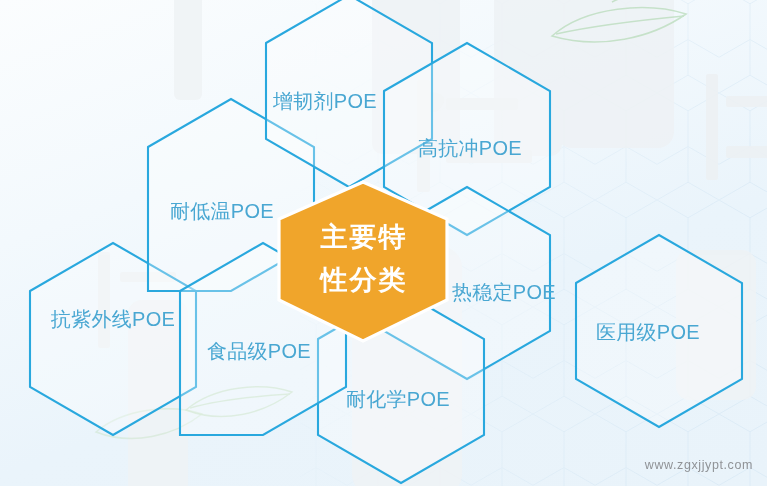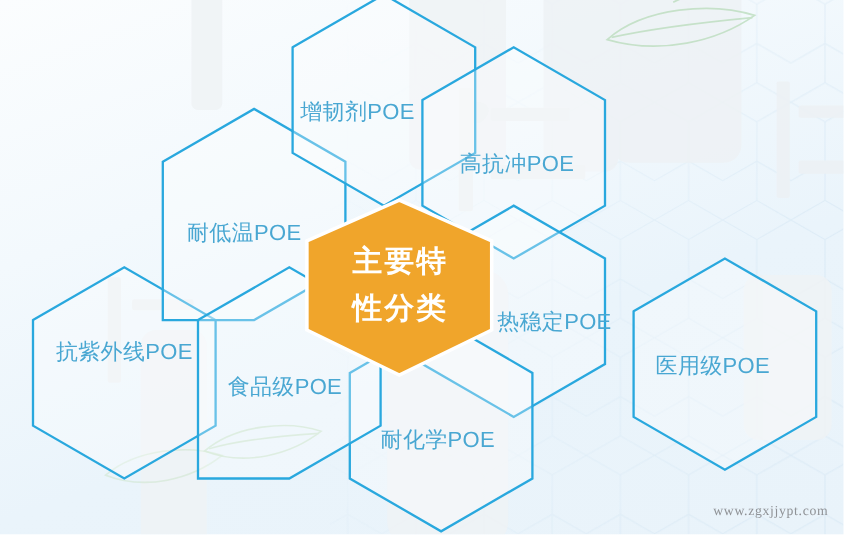--- a/index.html
+++ b/index.html
@@ -66,21 +66,21 @@
     fill: #ffffff;
     letter-spacing: 2px;
     text-anchor: middle;
     dominant-baseline: middle;
   }
   
   #watermark {
     position: absolute;
     right: 14px;
     bottom: 14px;
-    font-family: Liberation Serif, serif;
+    font-family: Liberation Sans, sans-serif;
     font-size: 12.5px;
     letter-spacing: 0.6px;
     color: #8f9296;
     user-select: none;
   }
 </style>
 </head>
 <body>
 
 <div id="stage">

